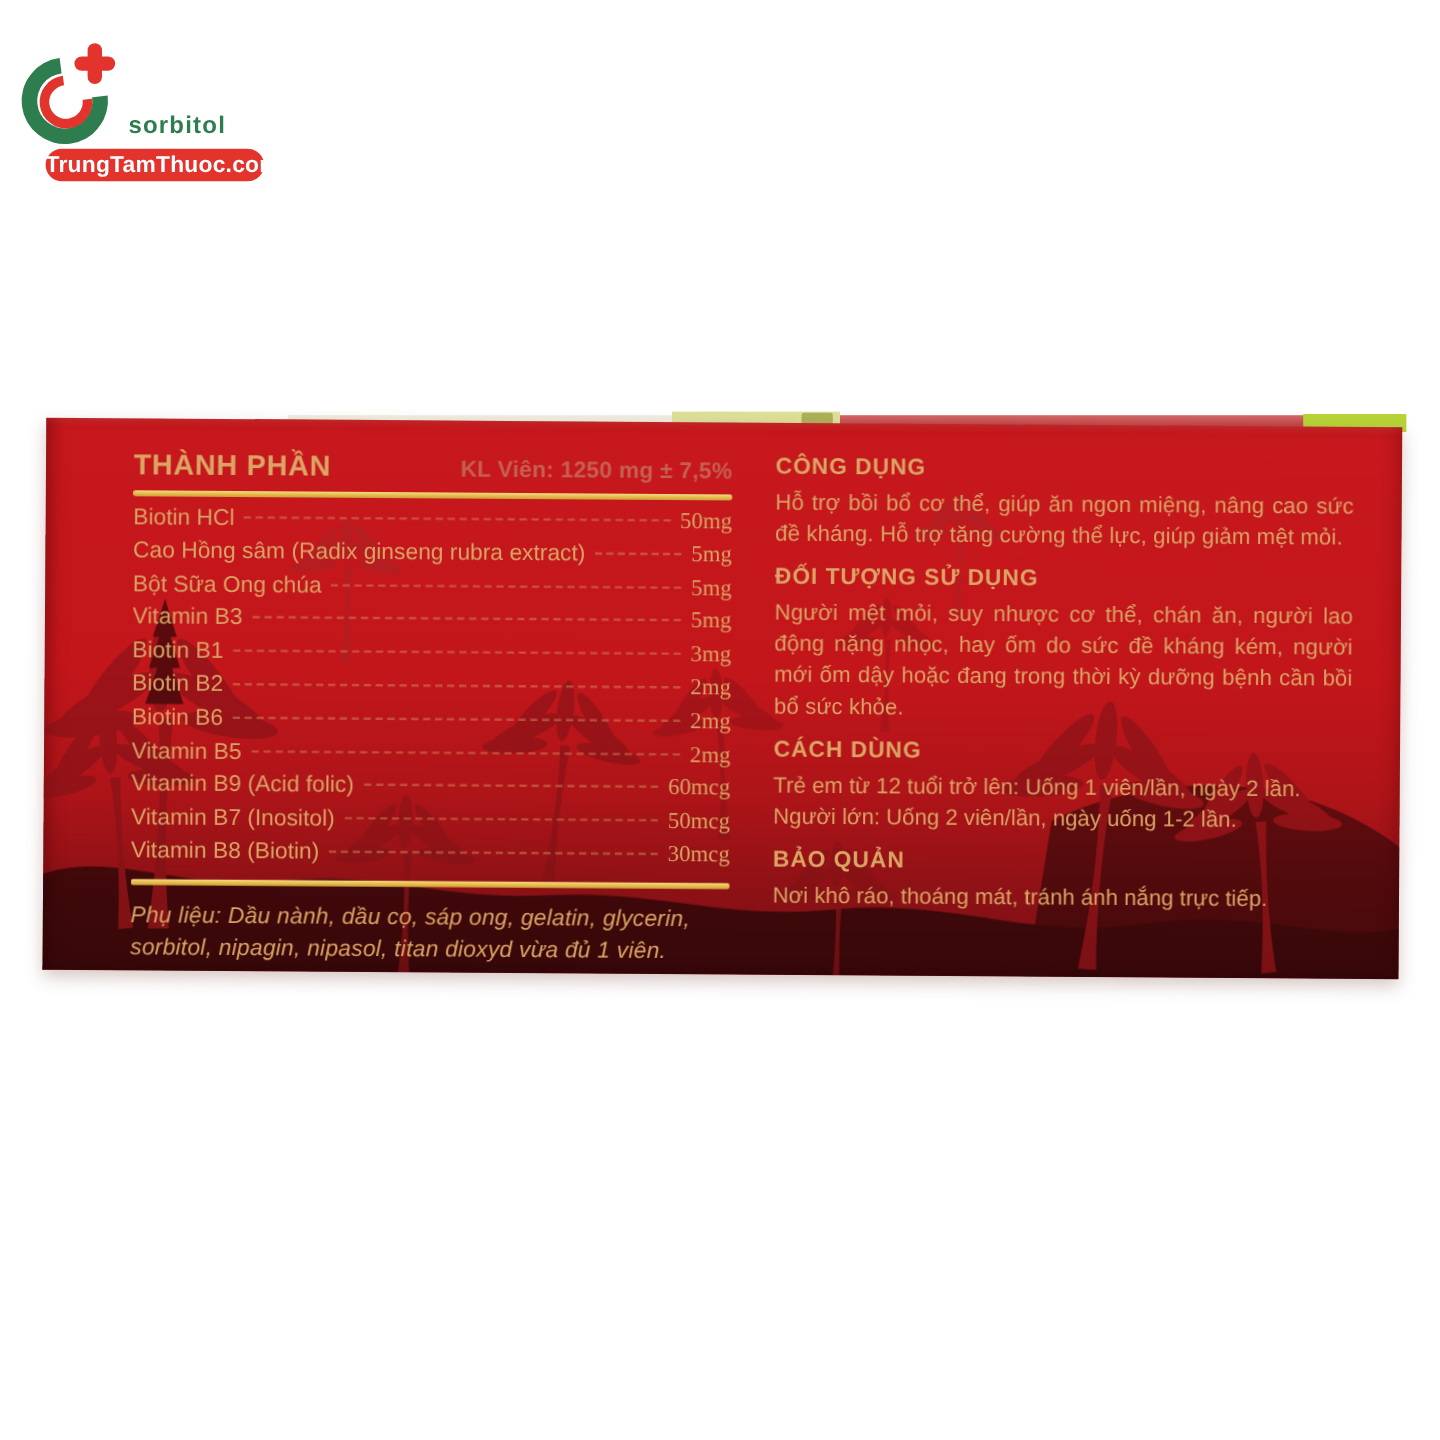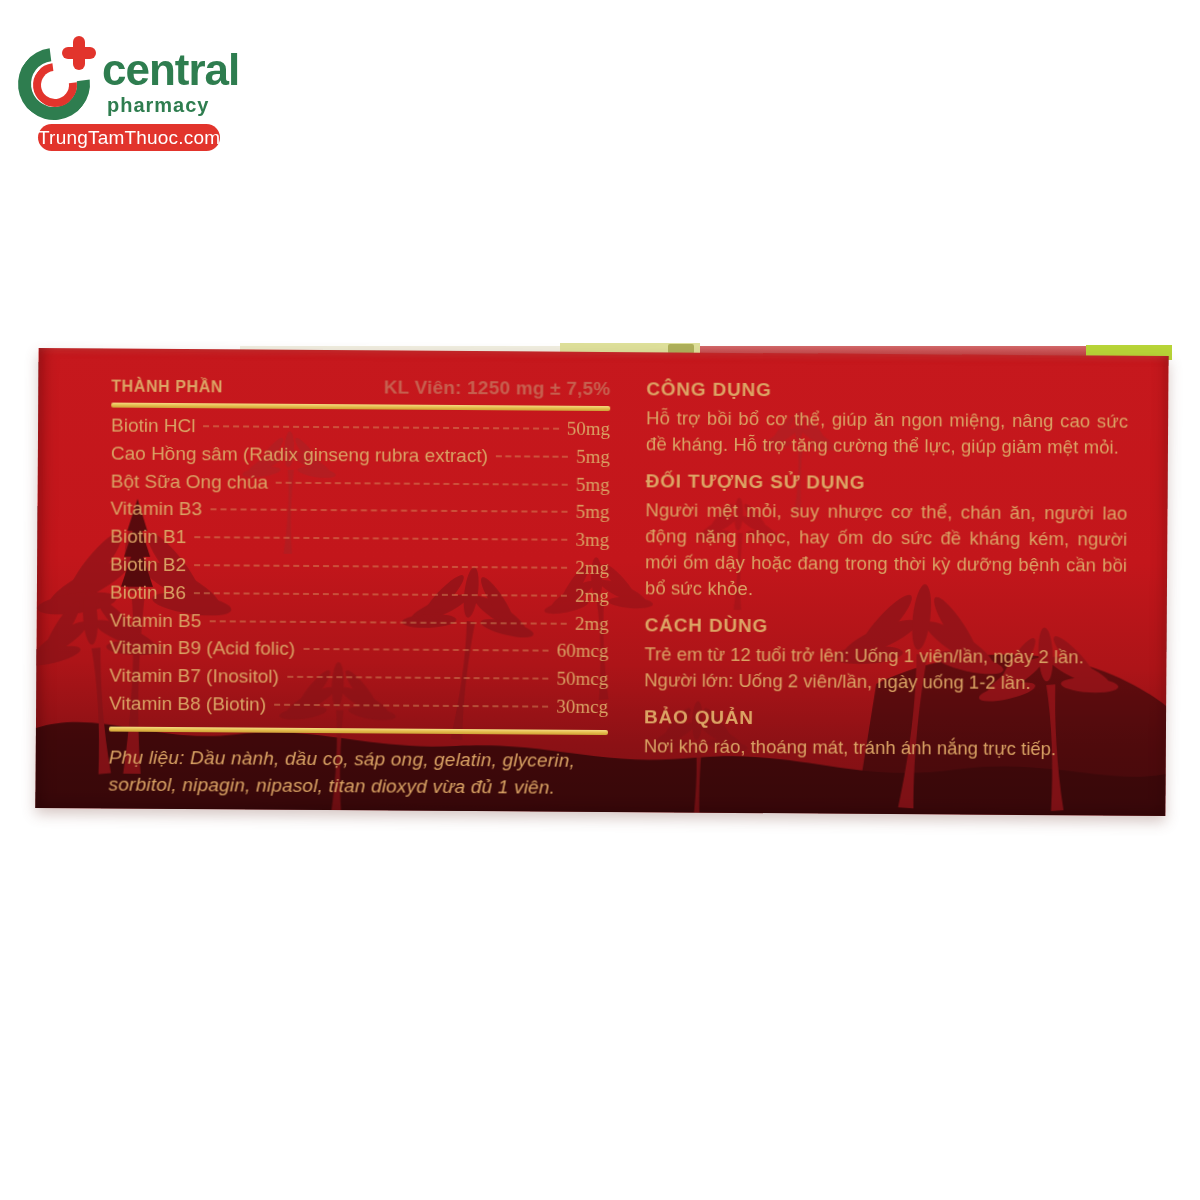--- a/index.html
+++ b/index.html
@@ -26,21 +26,21 @@
   .logo-name{
     position:absolute;left:88px;top:18px;font-size:44px;font-weight:bold;color:#2e7d4f;
     letter-spacing:-1px;line-height:44px;
   }
   .logo-sub{
     position:absolute;left:93px;top:64px;font-size:20px;font-weight:bold;color:#2e7d4f;
     letter-spacing:1px;
   }
   .logo-pill{
     position:absolute;left:24px;top:94px;width:182px;height:27px;background:#e2342c;
-    border-radius:14px;color:#ffffff;font-weight:normal;font-size:19px;text-align:center;
+    border-radius:14px;color:#ffffff;font-weight:bold;font-size:19px;text-align:center;
     line-height:27px;letter-spacing:0.2px;
   }
 
   
   .strip{position:absolute;}
   .strip-pale {left:240px;top:346px;width:330px;height:8px;background:#f0eee0;}
   .strip-olive{left:560px;top:343px;width:140px;height:10px;background:#dee09a;}
   .strip-blob {left:668px;top:344px;width:26px;height:10px;background:#aeb05a;border-radius:2px;}
   .strip-red  {left:700px;top:346px;width:388px;height:13px;background:linear-gradient(180deg,#d2696a,#b92f32);}
   .strip-green{left:1086px;top:345px;width:86px;height:15px;background:#b7d437;}
@@ -53,21 +53,21 @@
     box-shadow:0 6px 14px rgba(120,70,60,0.30), inset 10px 0 16px -8px rgba(70,0,5,0.55),
                inset -8px -6px 16px -8px rgba(70,0,5,0.45), inset 0 4px 8px -4px rgba(255,200,180,0.25);
     color:#d9a263;
   }
   .palms{position:absolute;left:0;top:0;width:100%;height:100%;pointer-events:none;}
 
   .col-left{position:absolute;left:73px;top:26px;width:499px;}
   .col-right{position:absolute;left:608px;top:26px;width:482px;}
 
   .lhead{display:flex;justify-content:space-between;align-items:baseline;}
-  .lhead-title{font-size:16px;font-weight:bold;letter-spacing:0.6px;color:#dca464;}
+  .lhead-title{font-size:24px;font-weight:bold;letter-spacing:0.6px;color:#dca464;}
   .lhead-kl{font-size:19px;font-weight:bold;color:#c65f4e;letter-spacing:0.2px;}
   .gold-rule{height:5px;border-radius:2px;margin-top:6px;
     background:linear-gradient(180deg,#f5dc82,#e3b746 60%,#caa238);}
   .ing-table{margin-top:7px;}
   .ing-row{display:flex;align-items:baseline;height:27.8px;font-size:19px;}
   .ing-name{white-space:nowrap;}
   .ing-leader{flex:1;border-bottom:2px dashed rgba(218,160,100,0.42);margin:0 8px;transform:translateY(-5px);}
   .ing-amt{white-space:nowrap;font-family:Liberation Serif, serif;}
   .excipients{margin-top:12px;font-size:19px;font-style:italic;line-height:27px;letter-spacing:0.2px;}
 
@@ -78,22 +78,21 @@
 </style>
 </head>
 <body>
 
 <div class="logo">
   <div class="logo-icon">
     <div class="ring-outer"></div>
     <div class="ring-inner"></div>
     <div class="plus"></div>
   </div>
-  <div class="logo-name">central</div>
-  <div class="logo-sub">pharmacy</div>
+  <div class="logo-sub">sorbitol</div>
   <div class="logo-pill">TrungTamThuoc.com</div>
 </div>
 
 <div class="strip strip-pale"></div>
 <div class="strip strip-olive"></div>
 <div class="strip strip-blob"></div>
 <div class="strip strip-red"></div>
 <div class="strip strip-green"></div>
 
 <div class="box">

